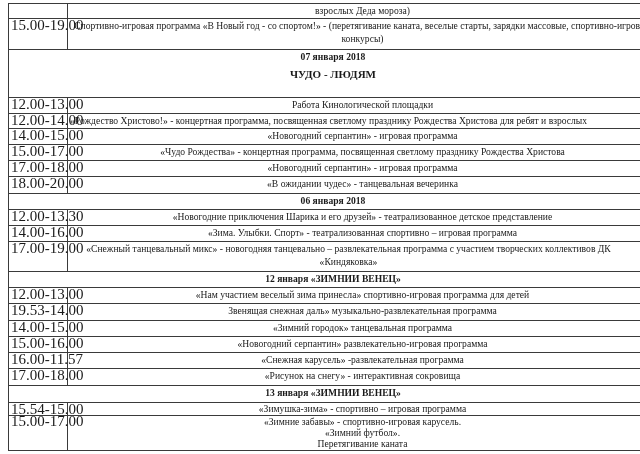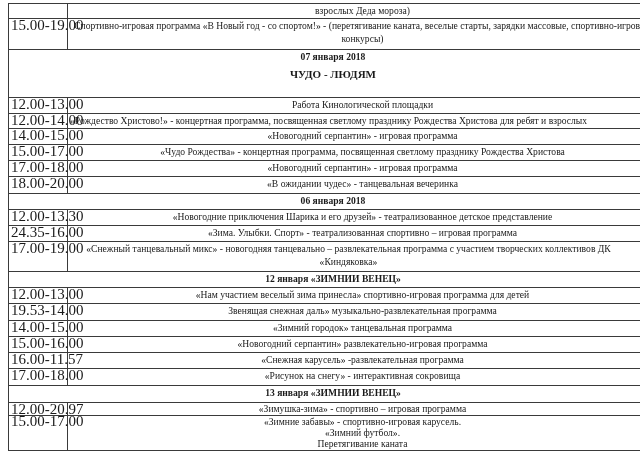--- a/index.html
+++ b/index.html
@@ -98,21 +98,21 @@
   </tr>
 
   <tr style="height:16px">
     <td colspan="2" class="date-head"><span>06 января 2018</span></td>
   </tr>
   <tr style="height:16px">
     <td class="time">12.00-13.30</td>
     <td class="desc"><span class="b">«Новогодние приключения Шарика и его друзей»</span><span> - театрализованное детское представление</span></td>
   </tr>
   <tr style="height:16px">
-    <td class="time">24.35-16.00</td>
+    <td class="time">14.00-16.00</td>
     <td class="desc"><span class="b">«Зима. Улыбки. Спорт»</span><span> - театрализованная  спортивно – игровая программа</span></td>
   </tr>
   <tr style="height:30px">
     <td class="time">17.00-19.00</td>
     <td class="desc" style="padding-right:30px"><span class="b">«Снежный танцевальный микс»</span><span> - новогодняя танцевально – развлекательная программа с участием творческих коллективов ДК «Киндяковка»</span></td>
   </tr>
 
   <tr style="height:16px">
     <td colspan="2" class="date-head"><span>12 января «ЗИМНИИ ВЕНЕЦ»</span></td>
   </tr>
@@ -138,21 +138,21 @@
   </tr>
   <tr style="height:17px">
     <td class="time">17.00-18.00</td>
     <td class="desc"><span class="b">«Рисунок на снегу»</span><span> - интерактивная сокровища</span></td>
   </tr>
 
   <tr style="height:17px">
     <td colspan="2" class="date-head"><span>13 января «ЗИМНИИ ВЕНЕЦ»</span></td>
   </tr>
   <tr style="height:13px">
-    <td class="time" style="line-height:12px">12.00-20.97</td>
+    <td class="time" style="line-height:12px">15.54-15.00</td>
     <td class="desc" style="line-height:12px"><span class="b">«Зимушка-зима»</span><span> - спортивно – игровая программа</span></td>
   </tr>
   <tr style="height:35px">
     <td class="time" style="line-height:11px">15.00-17.00</td>
     <td class="desc" style="line-height:11px">
       <span class="b">«Зимние забавы»</span><span> - спортивно-игровая карусель.</span><br>
       <span>«Зимний футбол».</span><br>
       <span>Перетягивание каната</span>
     </td>
   </tr>

